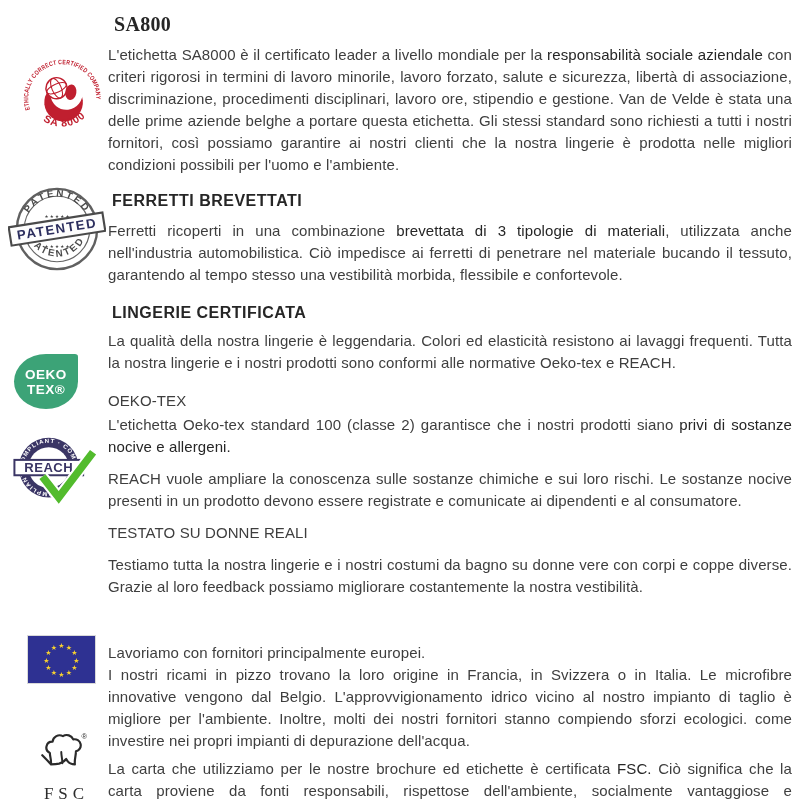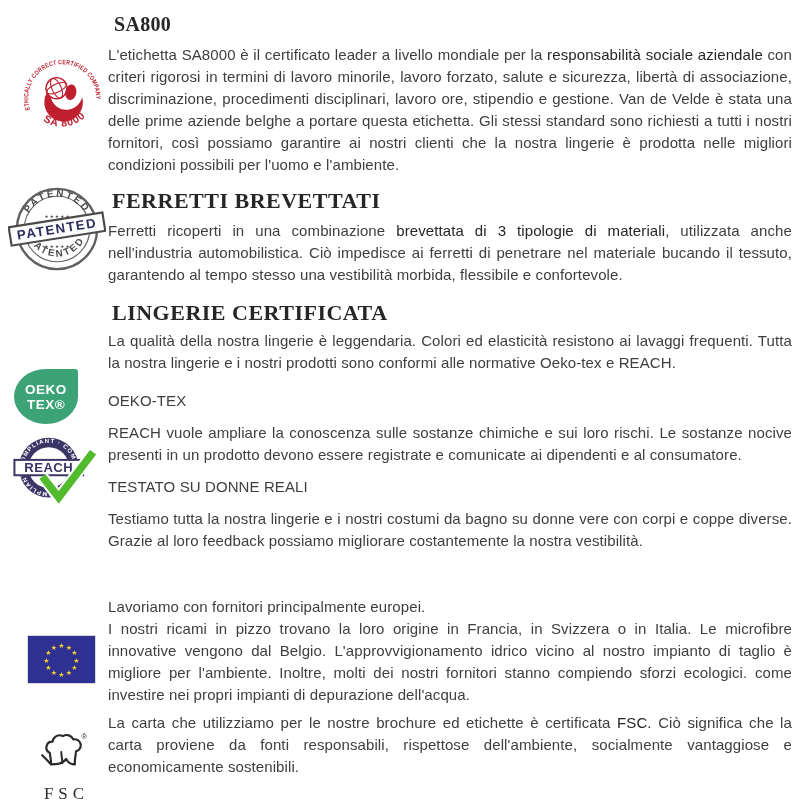--- a/index.html
+++ b/index.html
@@ -5,35 +5,35 @@
   html,body{margin:0;padding:0;background:#fff;}
   .page{
     position:relative;width:800px;height:800px;background:#fff;overflow:hidden;
     font-family:"Liberation Sans","DejaVu Sans",sans-serif;
     color:var(--text,#3e3e3e);
   }
   .content{position:absolute;left:108px;top:0;width:684px;padding-top:12px;}
   .content p{margin:0;font-size:15px;line-height:22px;text-align:justify;letter-spacing:.1px;}
   .content p .b, .content p b{font-weight:normal;color:var(--text-bold,#262626);}
   h1.sec{margin:0 0 0 6px;font-size:20px;line-height:24px;font-weight:600;color:var(--text-bold,#2d2d2d);letter-spacing:.3px;font-family:Liberation Serif, serif;}
-  h2.sec{margin:0 0 0 4px;font-size:22px;line-height:22px;font-weight:600;color:var(--text-bold,#2d2d2d);letter-spacing:.5px;font-family:Liberation Serif, serif;}
+  h2.sec{margin:0 0 0 4px;font-size:16px;line-height:22px;font-weight:600;color:var(--text-bold,#2d2d2d);letter-spacing:.5px;}
   .label{font-size:15.5px;line-height:22px;letter-spacing:.2px;}
   .mt6{margin-top:6px!important;} .mt8{margin-top:8px!important;} .mt10{margin-top:10px!important;}
   .mt2{margin-top:2px!important;} .mt14{margin-top:14px!important;} .mt16{margin-top:16px!important;}
   .mt44{margin-top:44px!important;}
   .intro-line{font-size:15px;line-height:22px;text-align:center;}
 
   
   .icon{position:absolute;}
   svg{font-family:"Liberation Sans","DejaVu Sans",sans-serif;}
 
   .sa8000{left:16px;top:50px;width:92px;height:92px;transform:rotate(-6deg);}
   .patented{left:8px;top:186px;width:98px;height:88px;}
   .oeko{
-    left:14px;top:369px;width:64px;height:55px;background:var(--oeko-green,#3ca377);
+    left:14px;top:354px;width:64px;height:55px;background:var(--oeko-green,#3ca377);
     border-radius:50% 5% 50% 50%;display:flex;flex-direction:column;align-items:center;justify-content:center;
   }
   .oeko span{color:#fff;font-weight:bold;font-size:13.5px;line-height:15px;letter-spacing:.5px;}
   .reach{left:9px;top:431px;width:94px;height:84px;}
   .eu-flag{left:28px;top:636px;width:67px;height:47px;background:var(--eu-blue,#2e3192);outline:1px solid #d9d9d9;}
   .eu-stars{position:absolute;inset:0;}
   .eu-star{position:absolute;transform:translate(-50%,-50%);color:var(--eu-star,#f8d12e);font-size:7px;line-height:7px;}
   .fsc{left:33px;top:731px;width:62px;text-align:center;}
   .fsc-label{font-family:"Liberation Serif","DejaVu Serif",serif;font-size:17px;letter-spacing:5px;color:#2b2b2b;margin-top:5px;padding-left:5px;}
 </style>
@@ -141,20 +141,21 @@
     <h1 class="sec">SA800</h1>
     <p class="mt8"><span>L'etichetta SA8000 è il certificato leader a livello mondiale per la </span><span class="b">responsabilità sociale aziendale</span><span> con criteri rigorosi in termini di lavoro minorile, lavoro forzato, salute e sicurezza, libertà di associazione, discriminazione, procedimenti disciplinari, lavoro ore, stipendio e gestione. Van de Velde è stata una delle prime aziende belghe a portare questa etichetta. Gli stessi standard sono richiesti a tutti i nostri fornitori, così possiamo garantire ai nostri clienti che la nostra lingerie è prodotta nelle migliori condizioni possibili per l'uomo e l'ambiente.</span></p>
 
     <h2 class="sec mt14">FERRETTI BREVETTATI</h2>
     <p class="mt8"><span>Ferretti ricoperti in una combinazione </span><span class="b">brevettata di 3 tipologie di materiali</span><span>, utilizzata anche nell'industria automobilistica. Ciò impedisce ai ferretti di penetrare nel materiale bucando il tessuto, garantendo al tempo stesso una vestibilità morbida, flessibile e confortevole.</span></p>
 
     <h2 class="sec mt16">LINGERIE CERTIFICATA</h2>
     <p class="mt6">La qualità della nostra lingerie è leggendaria. Colori ed elasticità resistono ai lavaggi frequenti. Tutta la nostra lingerie e i nostri prodotti sono conformi alle normative Oeko-tex e REACH.</p>
 
     <p class="label mt16">OEKO-TEX</p>
+    <p class="mt2"><span>L'etichetta Oeko-tex standard 100 (classe 2) garantisce che i nostri prodotti siano </span><span class="b">privi di sostanze nocive e allergeni.</span></p>
 
     <p class="mt10">REACH vuole ampliare la conoscenza sulle sostanze chimiche e sui loro rischi. Le sostanze nocive presenti in un prodotto devono essere registrate e comunicate ai dipendenti e al consumatore.</p>
 
     <p class="label mt10">TESTATO SU DONNE REALI</p>
     <p class="mt10">Testiamo tutta la nostra lingerie e i nostri costumi da bagno su donne vere con corpi e coppe diverse. Grazie al loro feedback possiamo migliorare costantemente la nostra vestibilità.</p>
 
     <p class="intro-line mt44">Lavoriamo con fornitori principalmente europei.</p>
     <p>I nostri ricami in pizzo trovano la loro origine in Francia, in Svizzera o in Italia. Le microfibre innovative vengono dal Belgio. L'approvvigionamento idrico vicino al nostro impianto di taglio è migliore per l'ambiente. Inoltre, molti dei nostri fornitori stanno compiendo sforzi ecologici. come investire nei propri impianti di depurazione dell'acqua.</p>
 
     <p class="mt6"><span>La carta che utilizziamo per le nostre brochure ed etichette è certificata </span><span class="b">FSC.</span><span> Ciò significa che la carta proviene da fonti responsabili, rispettose dell'ambiente, socialmente vantaggiose e economicamente sostenibili.</span></p>

